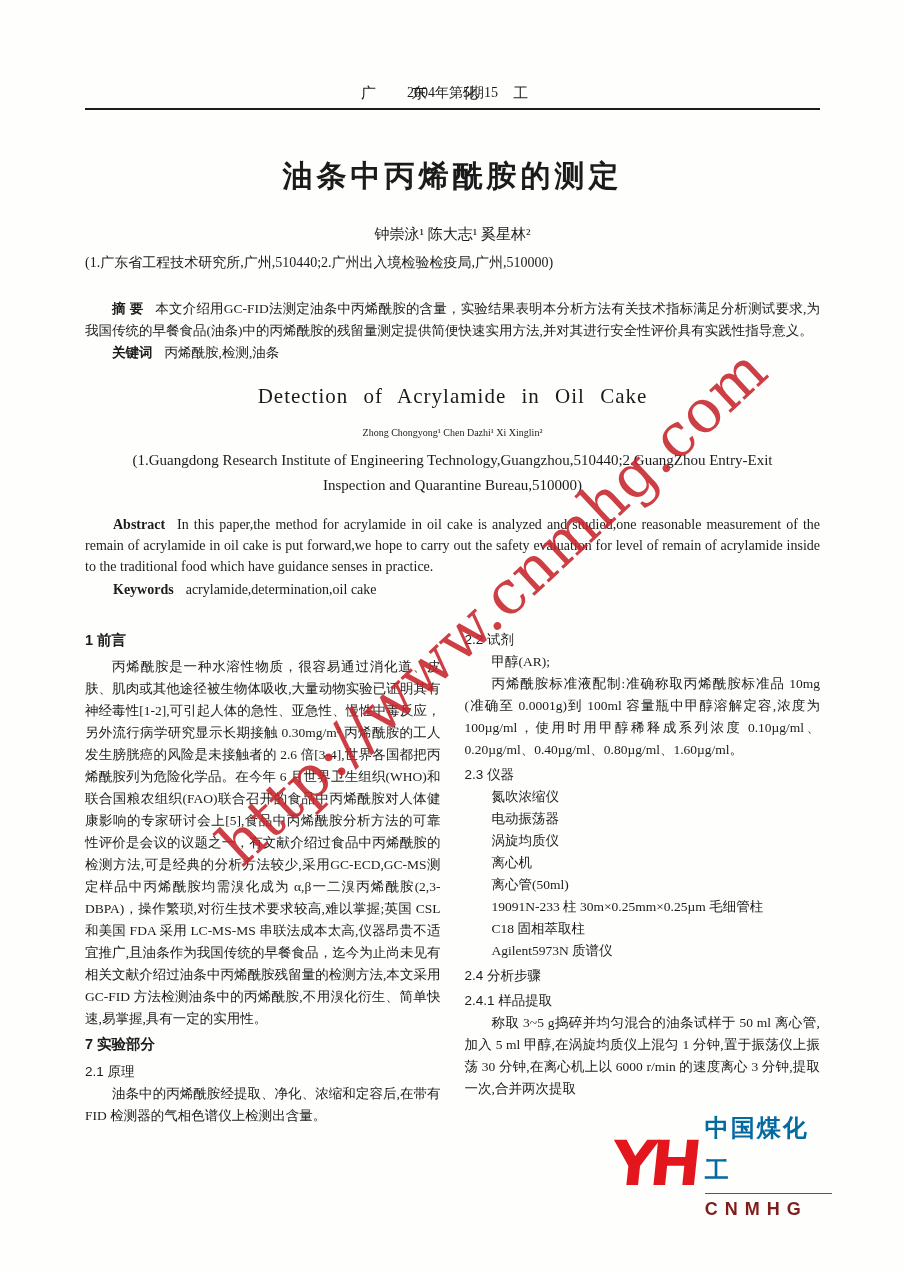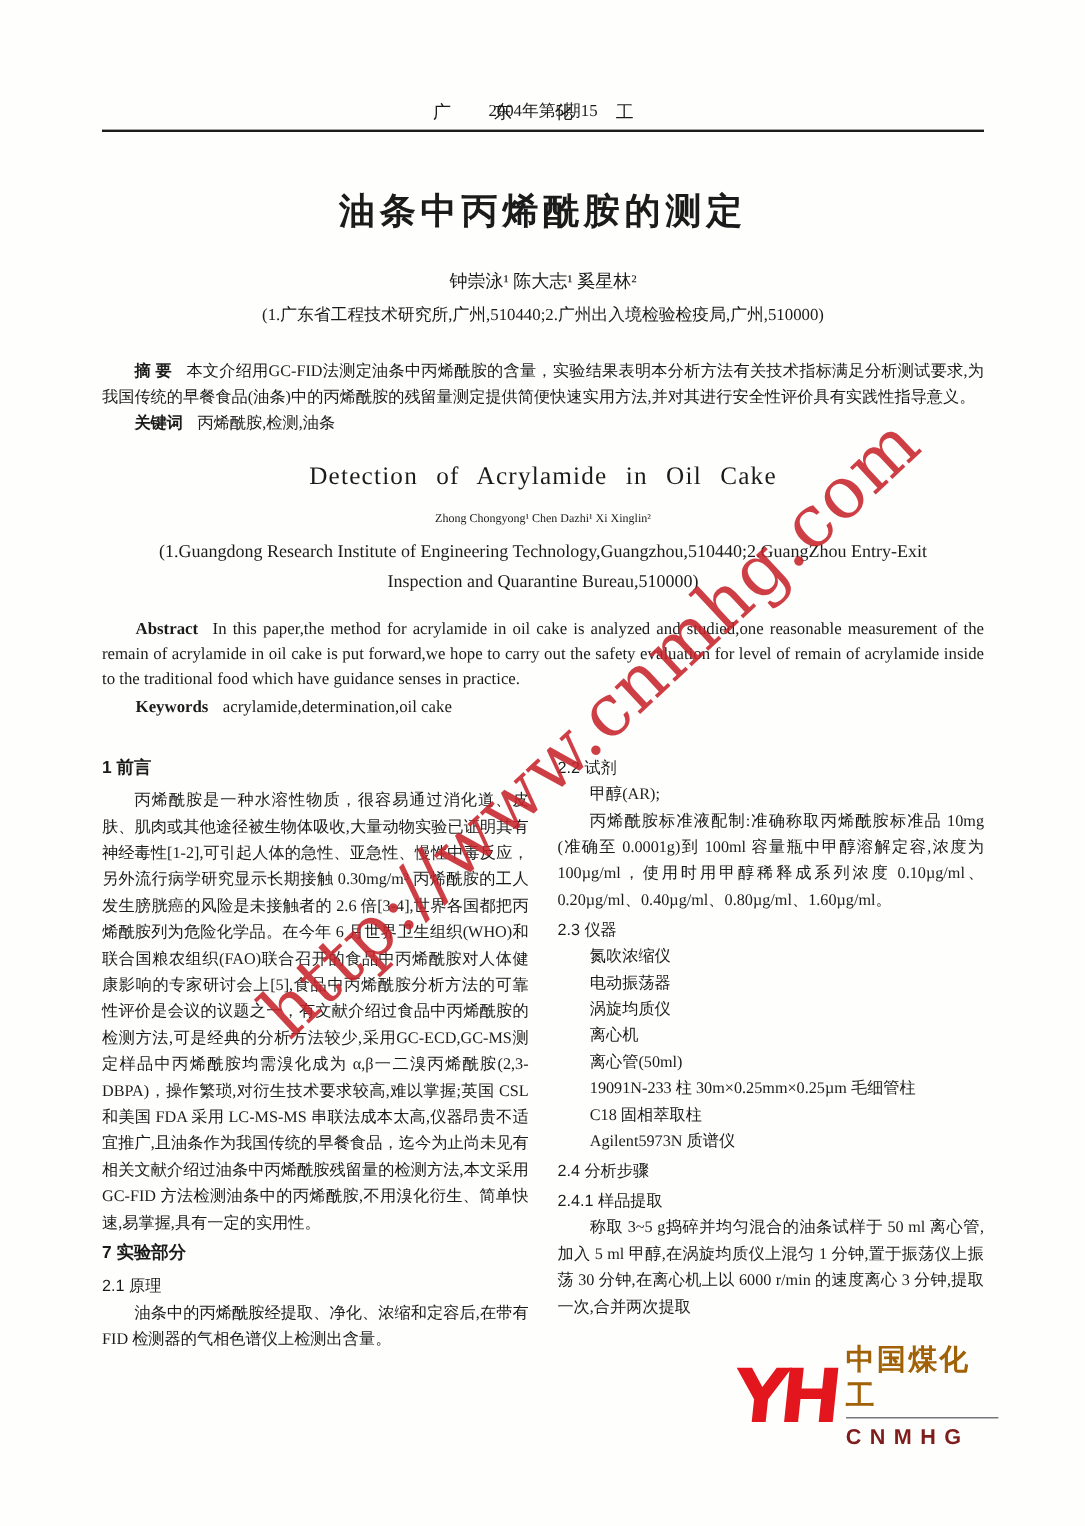--- a/index.html
+++ b/index.html
@@ -16,21 +16,21 @@
   .content { position:absolute; left:85px; top:84px; width:735px; }
 
   
   .journal-header { position:relative; display:flex; justify-content:center; align-items:baseline; font-size:14px; height:20px; margin-bottom:4px; }
   .journal-header .center { position:absolute; left:0; right:0; text-align:center; letter-spacing:16px; font-size:15px; }
   .header-rule { border-top:2.5px solid #1c1c1c; margin-bottom:46px; }
 
   
   .cn-title { text-align:center; font-size:30px; font-weight:bold; letter-spacing:4px; margin-bottom:28px; }
   .cn-authors { text-align:center; font-size:15px; margin-bottom:10px; }
-  .cn-affil { text-align:center; font-size:14px; margin-bottom:26px; }
+  .cn-affil { text-align:left; font-size:14px; margin-bottom:26px; }
 
   .abstract-p { font-size:13.5px; line-height:22px; text-align:justify; text-indent:2em; }
   .kw-p { font-size:13.5px; line-height:22px; text-indent:2em; margin-bottom:20px; }
   .lbl { font-weight:bold; font-family:"Liberation Sans","DejaVu Sans",sans-serif; margin-right:12px; }
 
   .en-title { text-align:center; font-size:21px; word-spacing:9px; letter-spacing:1px; margin-bottom:18px; margin-top:6px; }
   .en-authors { text-align:center; font-size:10px; margin-bottom:10px; }
   .en-affil { text-align:center; font-size:15px; line-height:25px; margin-bottom:16px; }
   .en-abstract { font-size:14px; line-height:21px; text-align:justify; text-indent:2em; margin-bottom:2px; }
   .en-keywords { font-size:14px; line-height:21px; text-indent:2em; margin-bottom:26px; }
@@ -68,22 +68,22 @@
   .logo-mark {
     font-family:"DejaVu Sans","Liberation Sans",sans-serif;
     font-weight:bold; font-size:62px; line-height:62px;
     color:#e3161e; letter-spacing:-7px;
     transform:skewX(-6deg);
     margin-right:10px;
   }
   .logo-texts { display:flex; flex-direction:column; }
   .logo-cn {
     font-family:"Liberation Sans","DejaVu Sans",sans-serif;
-    font-weight:bold; font-size:24px; line-height:30px;
-    color:#a16207; letter-spacing:2px;
+    font-weight:bold; font-size:24px; line-height:42px;
+    color:#0369a1; letter-spacing:2px;
   }
   .logo-en {
     font-family:"Liberation Sans","DejaVu Sans",sans-serif;
     font-weight:bold; font-size:18px; line-height:26px;
     color:#7f1d1d; letter-spacing:7px;
     border-top:1px solid #55555e;
     margin-top:2px; padding-top:2px;
   }
 </style>
 </head>

